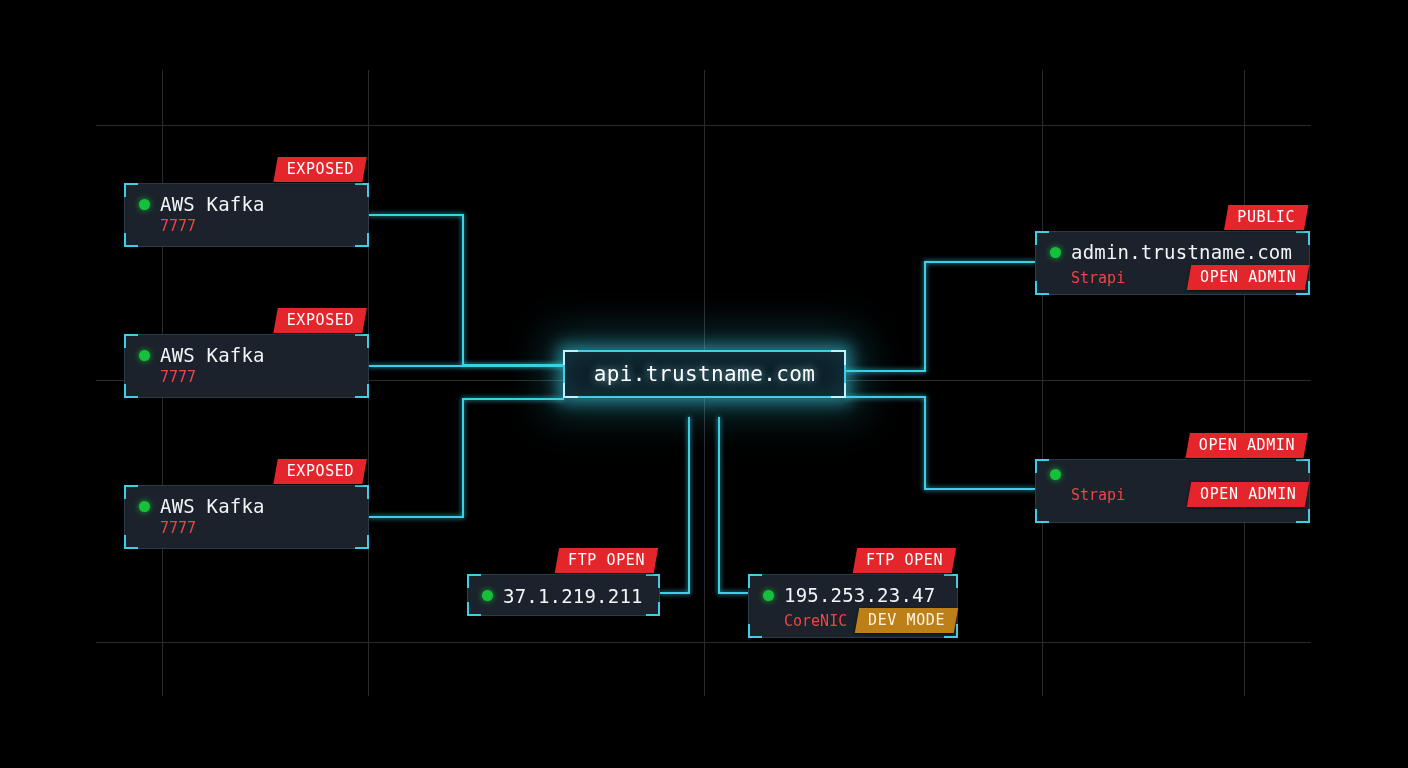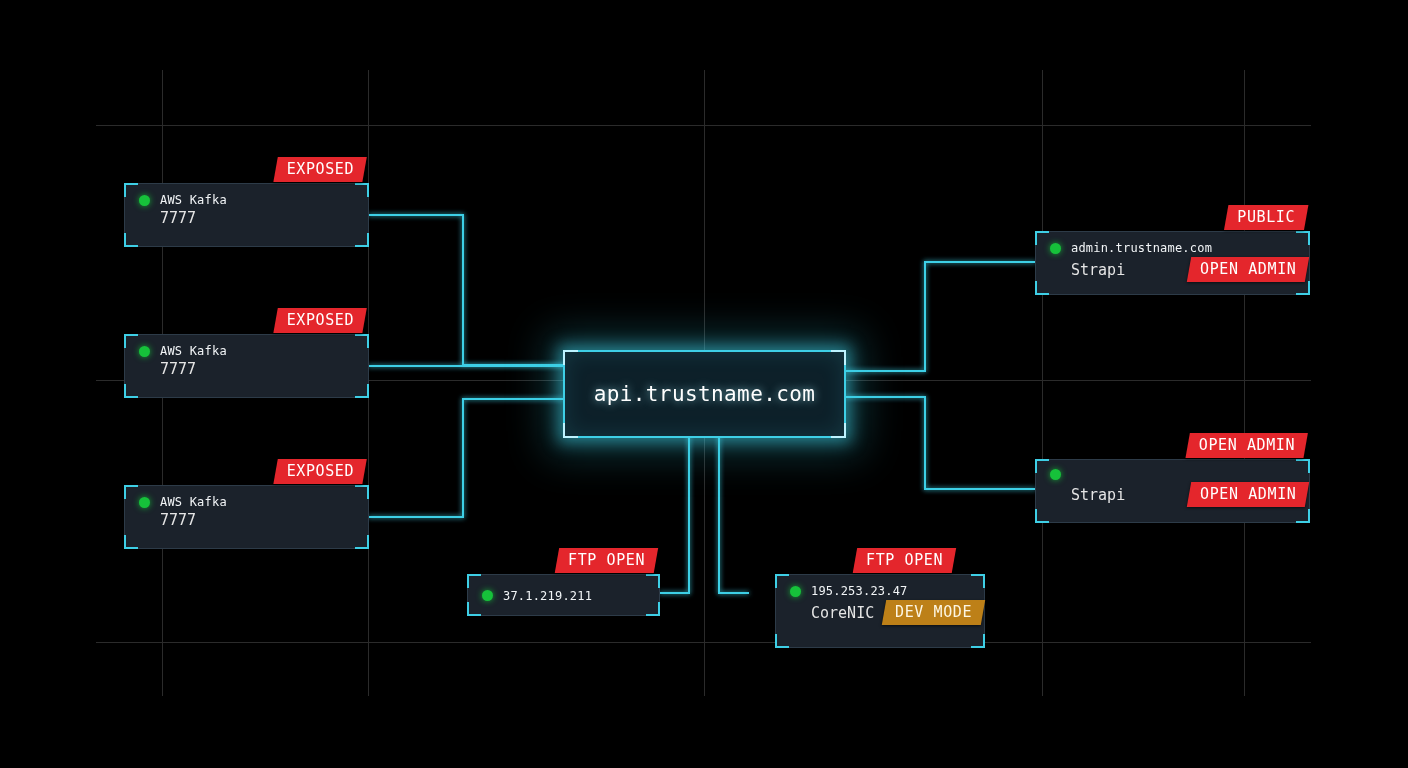--- a/index.html
+++ b/index.html
@@ -10,21 +10,21 @@
 
   
   .grid-v{position:absolute;width:1px;background:#2b2b2b;}
   .grid-h{position:absolute;height:1px;background:#2b2b2b;}
 
   
   #wires{position:absolute;left:0;top:0;width:1408px;height:768px;pointer-events:none;}
 
   
   #hub{
-    position:absolute;left:563px;top:350px;width:283px;height:88px;
+    position:absolute;left:563px;top:350px;width:283px;height:48px;
     background:#0d2029;
     border:2px solid #3ecfe6;
     box-sizing:border-box;
     display:flex;align-items:center;justify-content:center;
     box-shadow:0 0 14px 5px rgba(62,207,230,.50),
                0 0 40px 16px rgba(62,207,230,.26),
                inset 0 0 22px rgba(62,207,230,.14);
     z-index:6;
   }
   #hub .hub-label{
@@ -47,24 +47,24 @@
   .card-inner{position:relative;width:100%;height:100%;padding:9px 14px 8px 14px;box-sizing:border-box;}
   .crn{position:absolute;width:12px;height:12px;border:2px solid #3ecfe6;z-index:8;}
   .crn.tl{left:-1px;top:-1px;border-right:none;border-bottom:none;}
   .crn.tr{right:-1px;top:-1px;border-left:none;border-bottom:none;}
   .crn.bl{left:-1px;bottom:-1px;border-right:none;border-top:none;}
   .crn.br{right:-1px;bottom:-1px;border-left:none;border-top:none;}
 
   .row-title{display:flex;align-items:center;gap:10px;}
   .dot{width:11px;height:11px;border-radius:50%;background:#16c13a;flex:0 0 auto;
        box-shadow:0 0 6px rgba(22,193,58,.85);}
-  .title{color:#f2f5f7;font-size:12px;letter-spacing:.2px;white-space:nowrap;}
+  .title{color:#f2f5f7;font-size:19px;letter-spacing:.2px;white-space:nowrap;}
   .row-sub{display:flex;align-items:center;margin-top:2px;padding-left:21px;
            justify-content:space-between;}
-  .sub{color:#e5e5e5;font-size:15px;white-space:nowrap;}
+  .sub{color:#ef4444;font-size:15px;white-space:nowrap;}
 
   
   .badge{
     position:relative;display:inline-block;
     padding:3px 11px 4px 11px;
     transform:skewX(-10deg);
     color:#fff;font-size:15px;letter-spacing:.6px;white-space:nowrap;
     box-shadow:0 1px 3px rgba(0,0,0,.6);
   }
   .badge > span{display:inline-block;transform:skewX(10deg);}
@@ -203,21 +203,21 @@
         <span class="crn tr" style="border-color: rgb(62, 207, 230);"></span>
         <span class="crn bl" style="border-color: rgb(62, 207, 230);"></span>
         <span class="crn br" style="border-color: rgb(62, 207, 230);"></span>
         <div class="card-inner" style="display: flex; align-items: center; border-radius: 19px;">
           <div class="row-title">
             <span class="dot" style="background: rgb(22, 193, 58);"></span>
             <span class="title">37.1.219.211</span>
           </div>
         </div>
       </div>
-      <div class="card" style="left: 775px; top: 574px; width: 210px; height: 74px;">
+      <div class="card" style="left: 748px; top: 574px; width: 210px; height: 64px;">
         <span class="crn tl" style="border-color: rgb(62, 207, 230);"></span>
         <span class="crn tr" style="border-color: rgb(62, 207, 230);"></span>
         <span class="crn bl" style="border-color: rgb(62, 207, 230);"></span>
         <span class="crn br" style="border-color: rgb(62, 207, 230);"></span>
         <div class="card-inner">
           <div class="row-title">
             <span class="dot" style="background: rgb(22, 193, 58);"></span>
             <span class="title">195.253.23.47</span>
           </div>
           <div class="row-sub">

